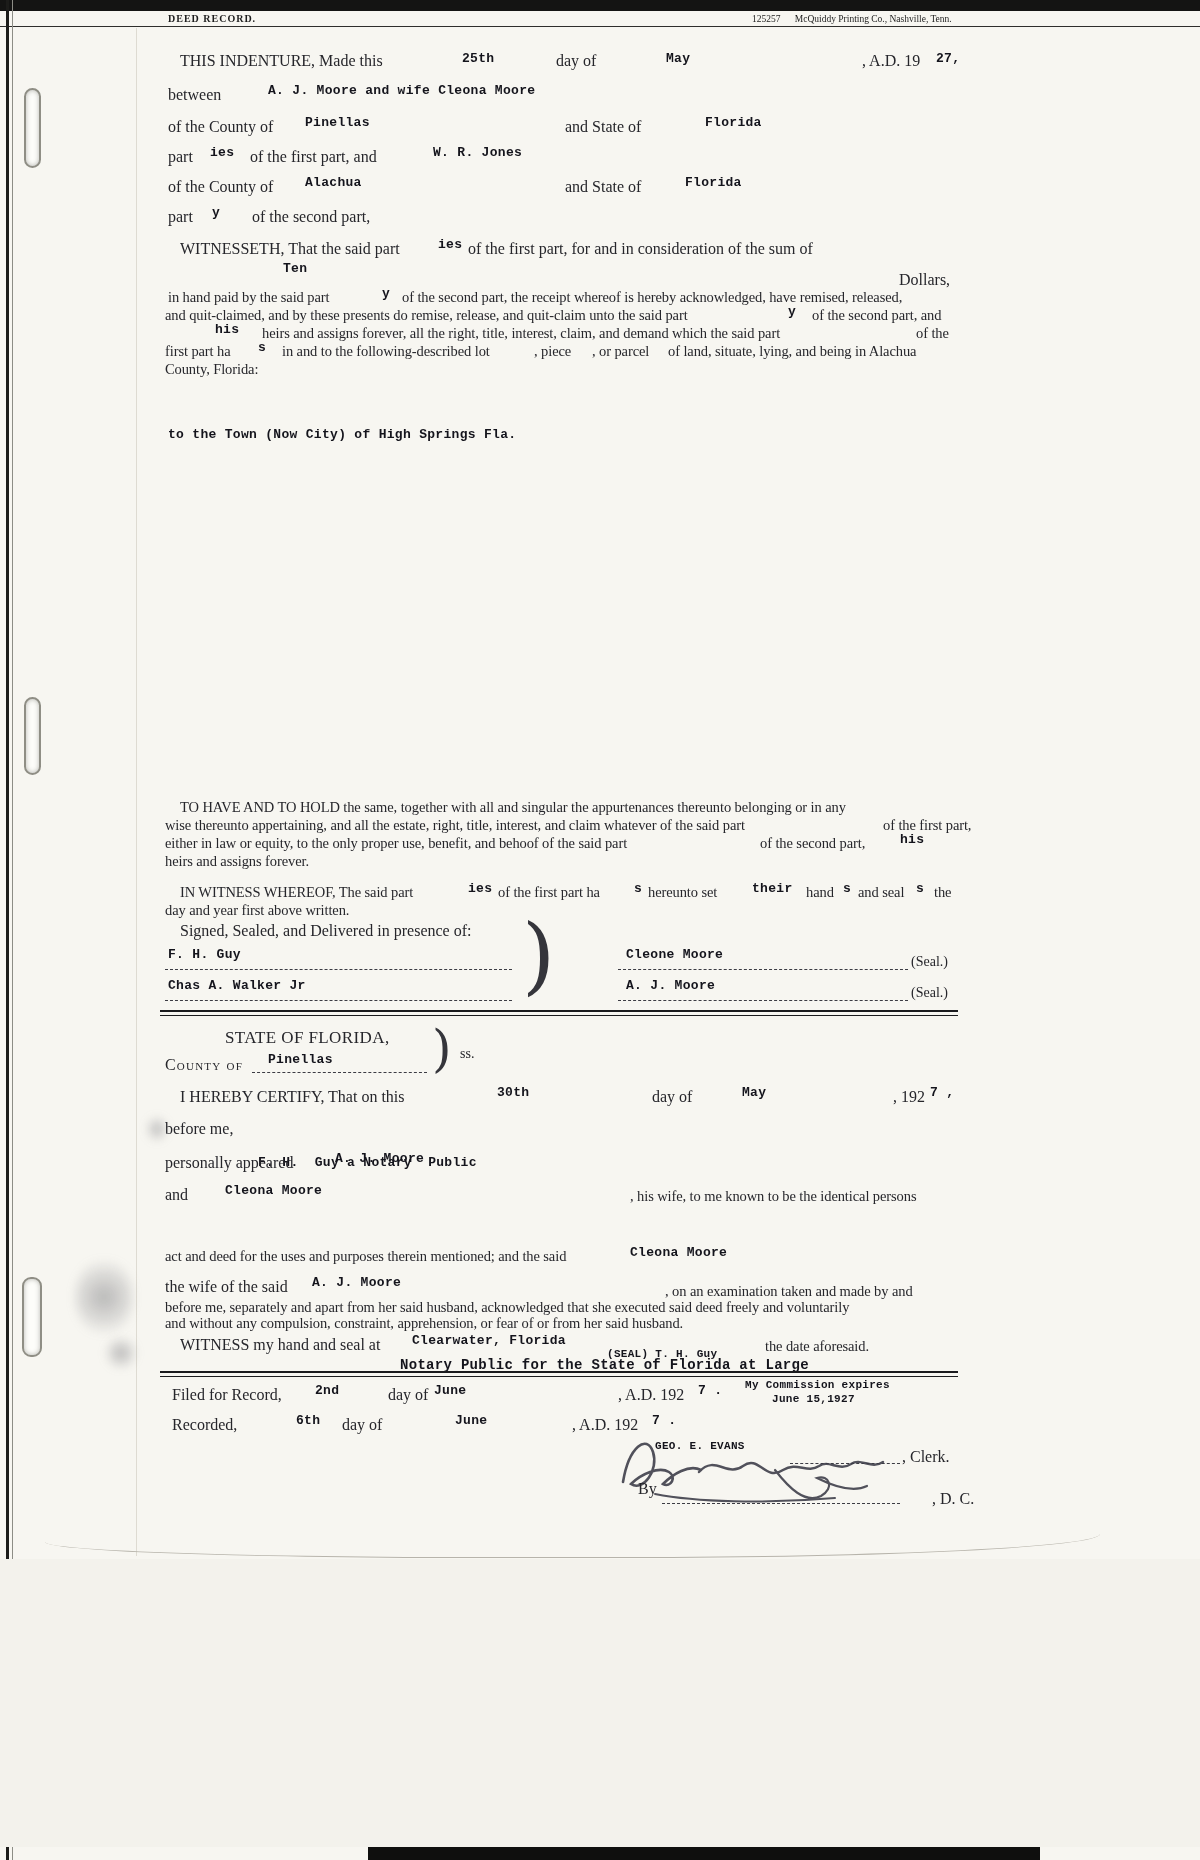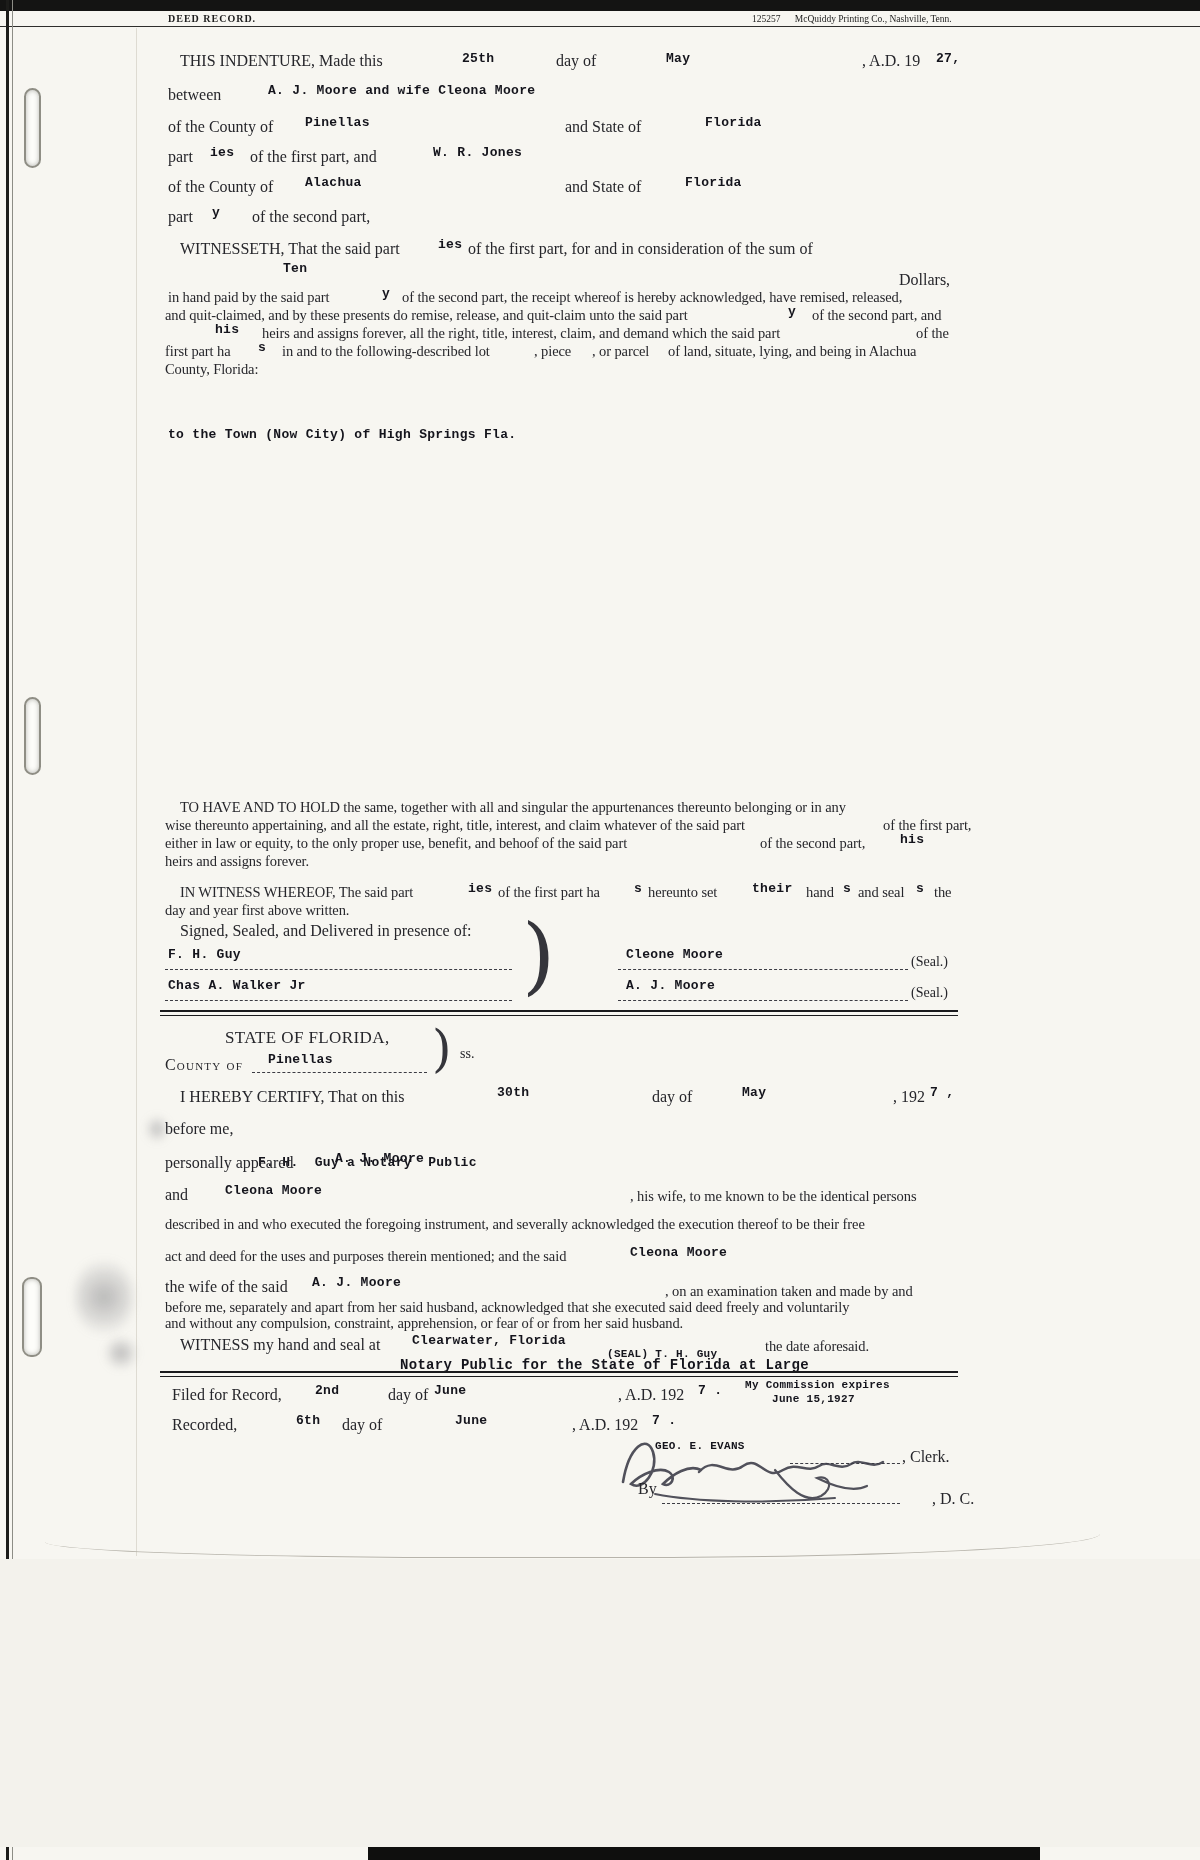--- a/index.html
+++ b/index.html
@@ -173,21 +173,20 @@
   <span class="abs p" style="left:165px;top:1120px;">before me,</span>
   <span class="abs t" style="left:258px;top:1156px;text-align:center;">F. H.  Guy a Notary  Public</span>
 
   <span class="abs p" style="left:165px;top:1154px;">personally appeared</span>
   <span class="abs t" style="left:335px;top:1152px;">A. J. Moore</span>
 
   <span class="abs p" style="left:165px;top:1186px;">and</span>
   <span class="abs t" style="left:225px;top:1184px;">Cleona Moore</span>
   <span class="abs p15" style="left:630px;top:1188px;text-align:center;">, his wife, to me known to be the identical persons</span>
 
-  <span class="abs p15" style="left:165px;top:1216px;">described in and who executed the foregoing instrument, and severally acknowledged the execution thereof to be their free</span>
   <span class="abs p15" style="left:165px;top:1248px;">act and deed for the uses and purposes therein mentioned; and the said</span>
   <span class="abs t" style="left:630px;top:1246px;">Cleona Moore</span>
 
   <span class="abs p" style="left:165px;top:1278px;">the wife of the said</span>
   <span class="abs t" style="left:312px;top:1276px;">A. J. Moore</span>
   <span class="abs p15" style="left:665px;top:1283px;">, on an examination taken and made by and</span>
   <span class="abs p15" style="left:165px;top:1299px;">before me, separately and apart from her said husband, acknowledged that she executed said deed freely and voluntarily</span>
   <span class="abs p15" style="left:165px;top:1315px;">and without any compulsion, constraint, apprehension, or fear of or from her said husband.</span>
 
   <span class="abs p" style="left:180px;top:1336px;">WITNESS my hand and seal at</span>

